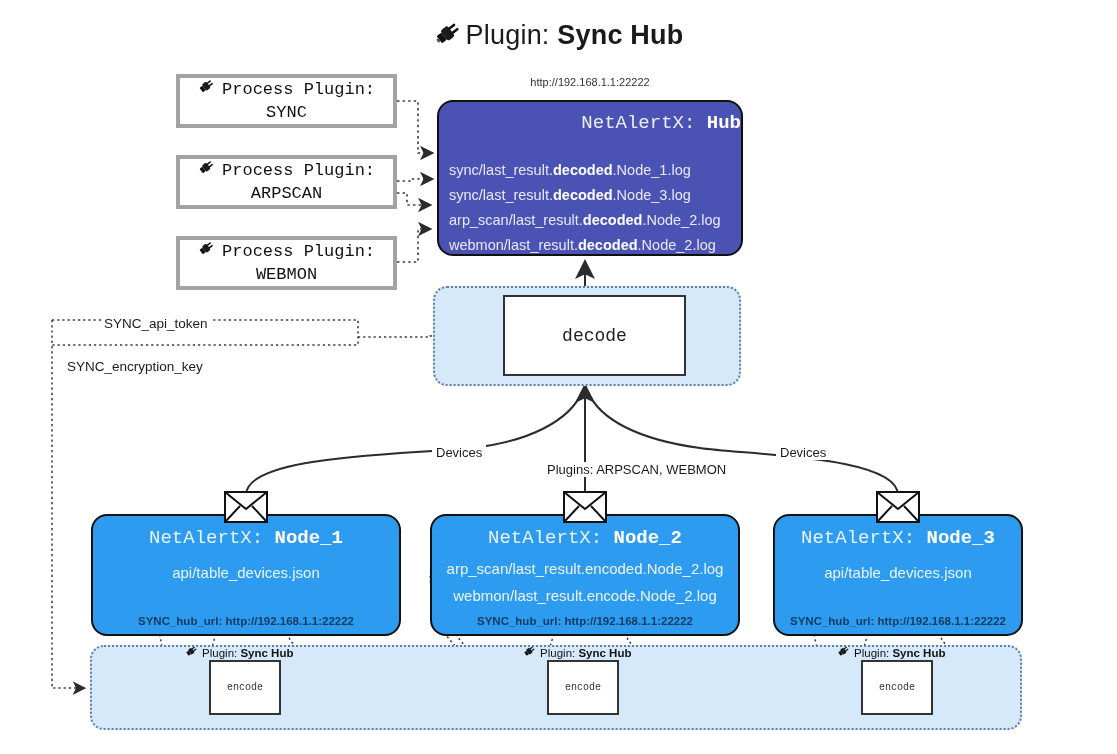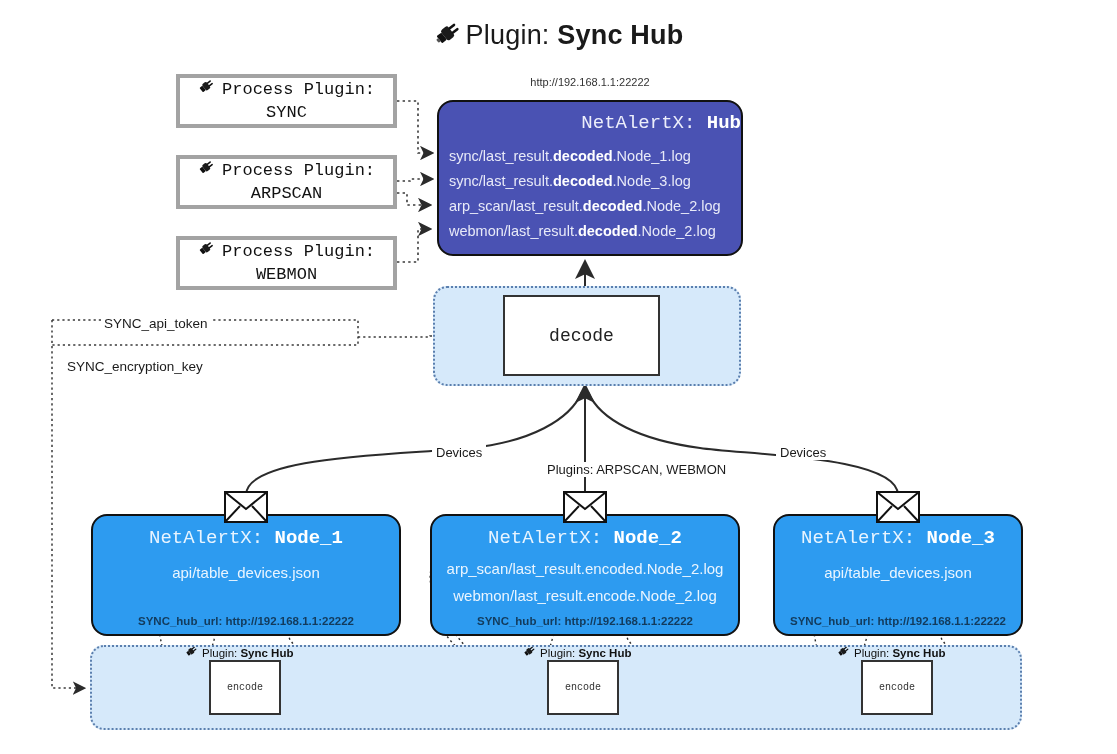--- a/index.html
+++ b/index.html
@@ -36,33 +36,33 @@
   #hub{
     position:absolute; left:437px; top:100px; width:306px; height:156px;
     background:#4A52B3; border:2px solid #111; border-radius:16px;
     box-sizing:border-box; color:#fff; overflow:hidden;
   }
   #hub .hub-title{
     font-family:"Liberation Mono","DejaVu Sans Mono",monospace;
     font-size:19px; text-align:right; margin-top:10px; color:#eceefb;
   }
   #hub .hub-title b{color:#fff;}
-  #hub .loglist{margin-top:10px;}
+  #hub .loglist{margin-top:24px;}
   #hub .logline{
     font-size:14.5px; color:#e8eaf8; line-height:25px; padding-left:10px; white-space:nowrap;
   }
   #hub .logline b{color:#ffffff;font-weight:bold;}
 
   
   #decode-panel{
     position:absolute; left:433px; top:286px; width:308px; height:100px;
     background:#D6E9FA; border:2px dotted #5b7fae; border-radius:14px; box-sizing:border-box;
   }
   #decode-box{
-    position:absolute; left:503px; top:295px; width:157px; height:81px;
+    position:absolute; left:503px; top:295px; width:183px; height:81px;
     background:#fff; border:2px solid #333; box-sizing:border-box;
     display:flex;align-items:center;justify-content:center;
     font-family:"Liberation Mono","DejaVu Sans Mono",monospace;
     font-size:18px;color:#222;
   }
 
   
   .tok-label{position:absolute;font-size:13.5px;color:#1a1a1a;background:#fff;padding:0 3px;white-space:nowrap;}
 
   

